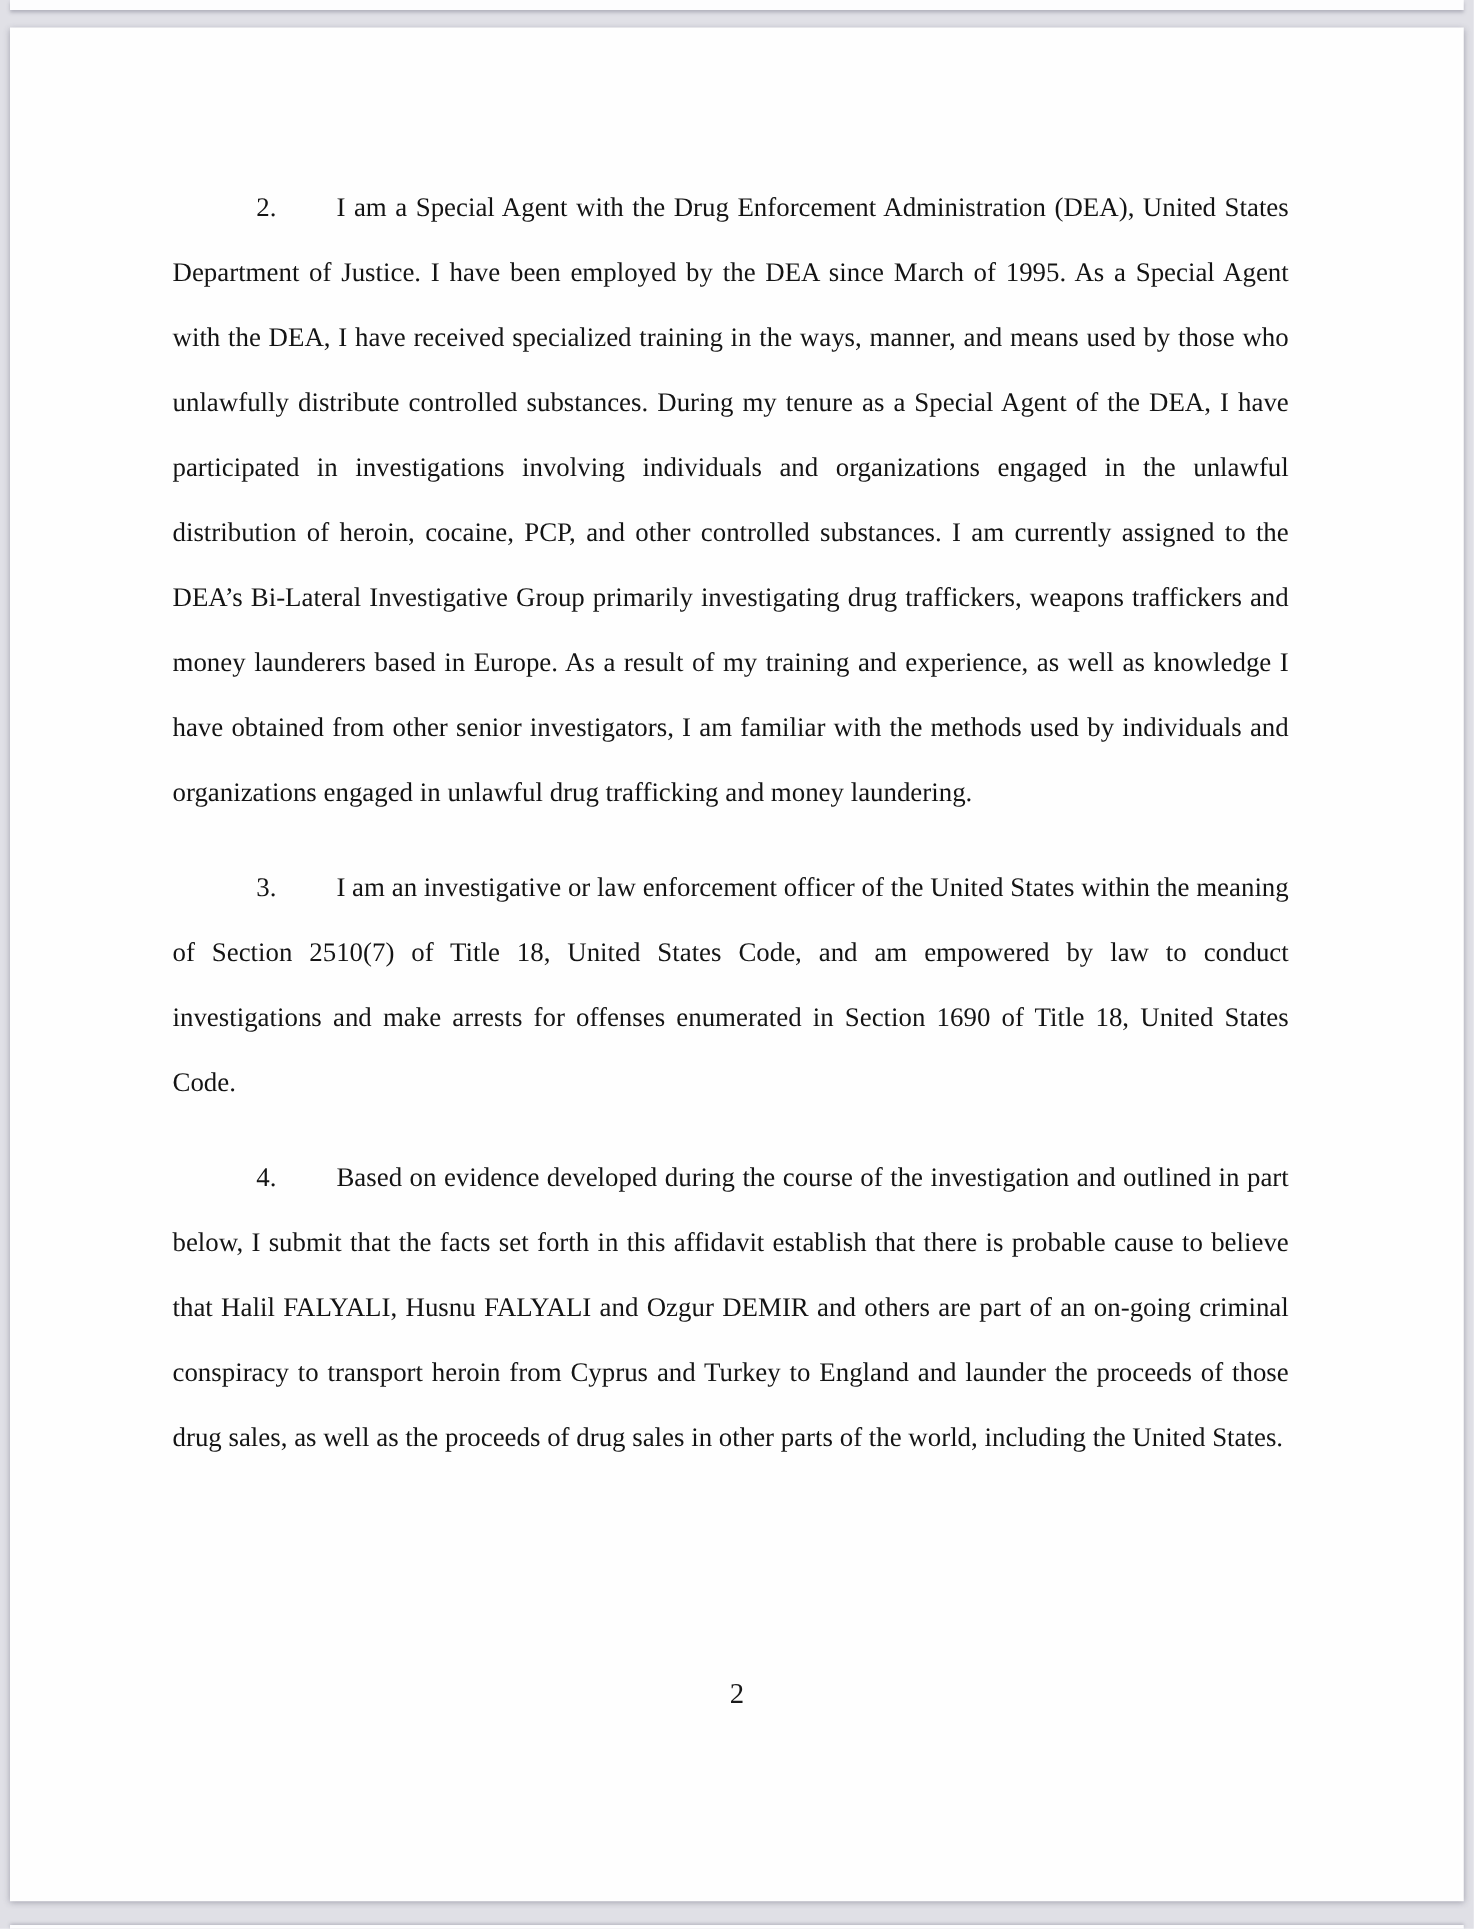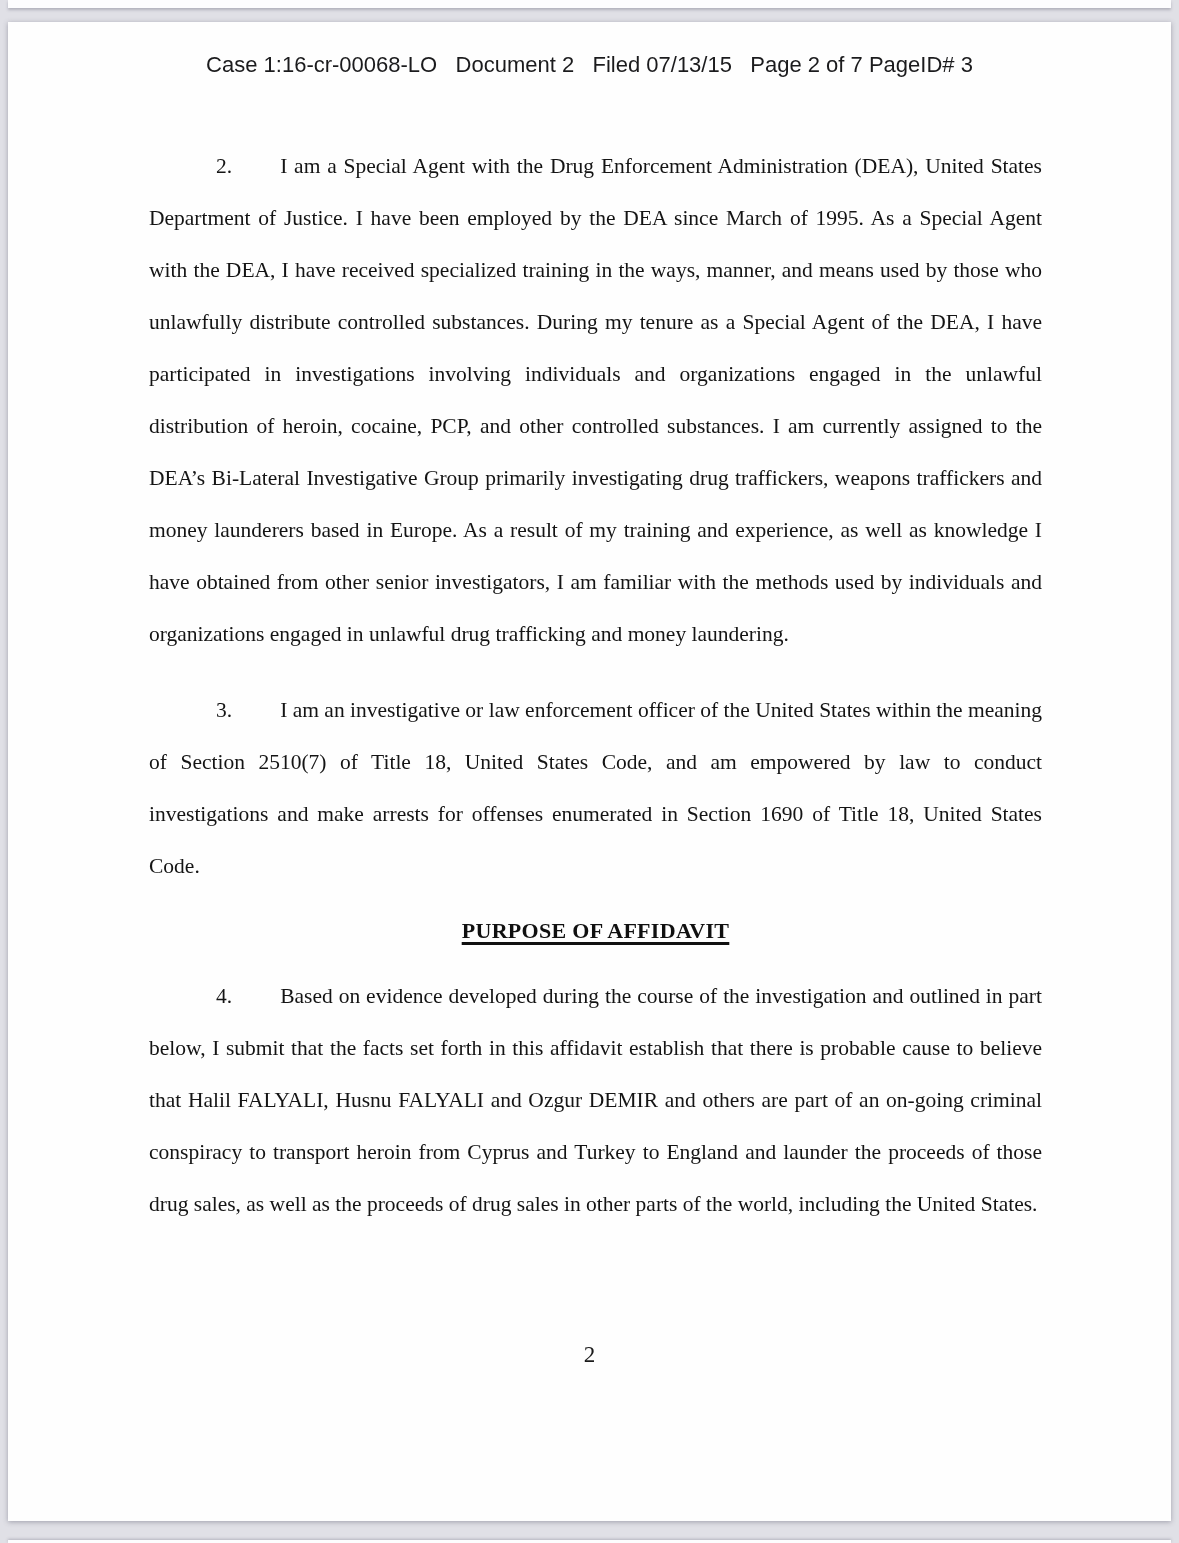--- a/index.html
+++ b/index.html
@@ -43,21 +43,21 @@
     text-align: center;
     font-family: "Liberation Sans", sans-serif;
     font-size: 22px;
     line-height: 26px;
     color: #1b1b1d;
     white-space: pre;
   }
   .doc-body {
     position: absolute;
     top: 118px;
-    left: 141px;
+    left: 130px;
     width: 893px;
     font-family: "Liberation Serif", serif;
     font-size: 21.5px;
     line-height: 52px;
     color: #141414;
     text-align: justify;
   }
   .para {
     margin: 0 0 24px 0;
     text-indent: 67px;
@@ -88,25 +88,23 @@
     line-height: 30px;
     color: #1a1a1a;
   }
 </style>
 </head>
 <body>
 
 <div class="page-sliver sliver-prev"></div>
 
 <div class="page">
-  <div class="case-stamp">Case 1:16-cr-00068-LO   Document 2   Filed 07/13/15   Page 2 of 7 PageID# 3</div>
 
   <div class="doc-body">
       <p class="para"><span class="pnum">2.</span><span class="ptab"></span><span>I am a Special Agent with the Drug Enforcement Administration (DEA), United States Department of Justice. I have been employed by the DEA since March of 1995.  As a Special Agent with the DEA, I have received specialized training in the ways, manner, and means used by those who unlawfully distribute controlled substances. During my tenure as a Special Agent of the DEA, I have participated in investigations involving individuals and organizations engaged in the unlawful distribution of heroin, cocaine, PCP, and other controlled substances.  I am currently assigned to the DEA’s Bi-Lateral Investigative Group primarily investigating drug traffickers, weapons traffickers and money launderers based in Europe.  As a result of my training and experience, as well as knowledge I have obtained from other senior investigators, I am familiar with the methods used by individuals and organizations engaged in unlawful drug trafficking and money laundering.</span></p>
       <p class="para"><span class="pnum">3.</span><span class="ptab"></span><span>I am an investigative or law enforcement officer of the United States within the meaning of Section 2510(7) of Title 18, United States Code, and am empowered by law to conduct investigations and make arrests for offenses enumerated in Section 1690 of Title 18, United States Code.</span></p>
-      <div class="section-heading">PURPOSE OF AFFIDAVIT</div>
       <p class="para"><span class="pnum">4.</span><span class="ptab"></span><span>Based on evidence developed during the course of the investigation and outlined in part below, I submit that the facts set forth in this affidavit establish that there is probable cause to believe that Halil FALYALI, Husnu FALYALI and Ozgur DEMIR and others are part of an on-going criminal conspiracy to transport heroin from Cyprus and Turkey to England and launder the proceeds of those drug sales, as well as the proceeds of drug sales in other parts of the world, including the United States.</span></p>
     </div>
 
   <div class="page-num">2</div>
 </div>
 
 <div class="page-sliver sliver-next"></div>
 
 </body></html>

